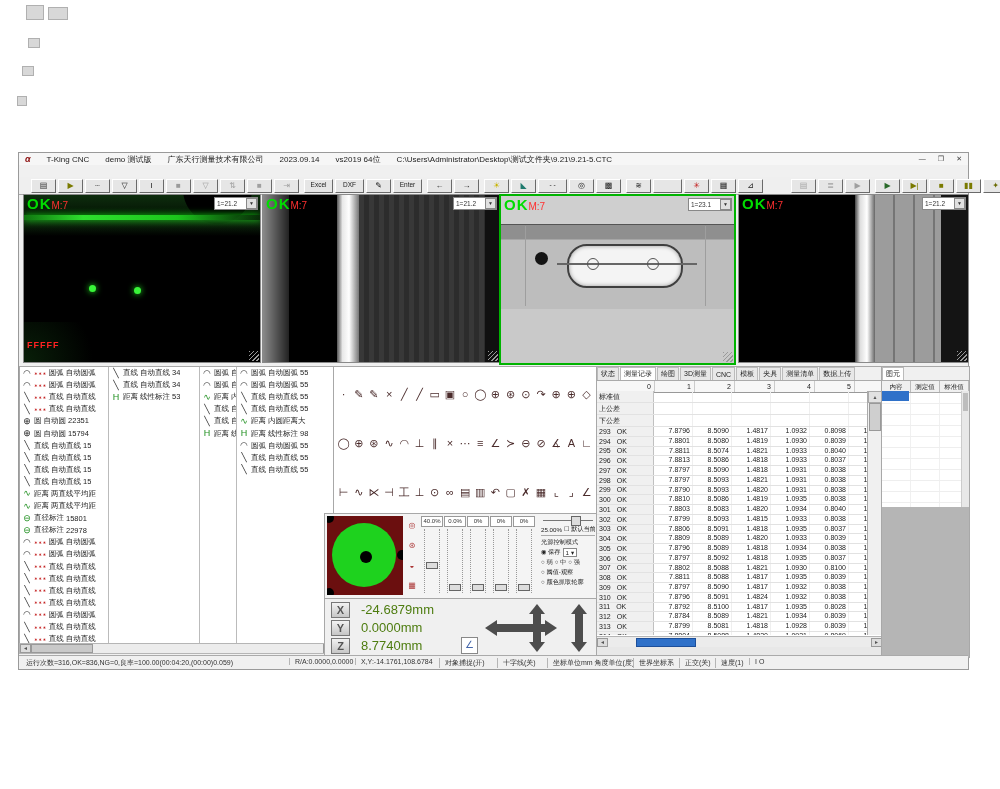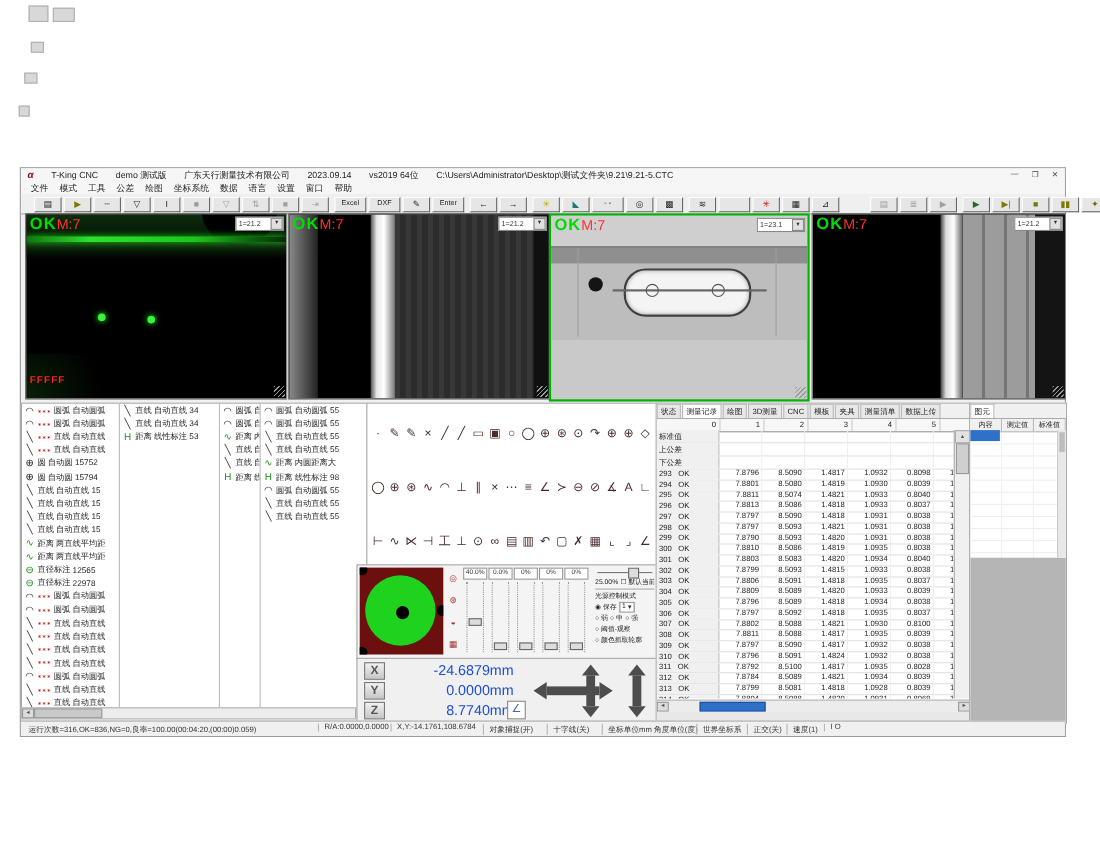--- a/index.html
+++ b/index.html
@@ -22,21 +22,21 @@
     background:#e6e6e6;margin-right:2px;display:flex;align-items:center;justify-content:center;
     font-size:8px;line-height:1;}
   .tb.dis{color:#a0a0a0;}
   .tb .tbg{font-size:8px;line-height:1;}
   .tb.txt{font-size:6.5px;padding:0 2px;}
   
   .cam{position:absolute;top:41px;height:167px;background:#000;border:1px solid #8a8a8a;overflow:hidden;}
   #cam3{border:2px solid #00b400;background:#c9c9c9;}
   .camlabel{position:absolute;left:3px;top:0;z-index:5;display:flex;align-items:baseline;}
   .ok{color:#00dd00;font-weight:bold;font-size:15px;letter-spacing:1px;}
-  .m7{color:#ff3030;font-size:13px;}
+  .m7{color:#ff3030;font-size:10px;}
   .zoombox{position:absolute;right:2px;top:2px;width:40px;height:11px;background:#fff;
     border:1px solid #888;font-size:6.5px;display:flex;align-items:center;padding-left:2px;z-index:6;color:#333;}
   .zb-dd{width:9px;height:9px;border:1px solid #888;background:#e0e0e0;margin-left:auto;
     font-size:5px;line-height:8px;text-align:center;color:#333;}
   .grip{position:absolute;right:1px;bottom:1px;width:10px;height:10px;z-index:6;
     background:repeating-linear-gradient(135deg,#999 0 1px,transparent 1px 3px);}
   
   .c1haze{position:absolute;left:0;top:0;right:0;height:40px;
     background:radial-gradient(circle at 82% -14%, #000 0 34px, transparent 35px),
     linear-gradient(180deg,#0d2d0d,#000 90%);}
@@ -110,21 +110,21 @@
   .rz-hslider{position:relative;height:8px;}
   .rz-hslider .trk{position:absolute;left:2px;right:2px;top:4px;height:1px;background:#777;}
   .rz-hslider .th{position:absolute;left:55%;top:0;width:5px;height:8px;background:#ddd;border:1px solid #666;}
   .rz-dd{border:1px solid #888;background:#fff;padding:0 2px;display:inline-flex;gap:2px;}
   .rz-group{border-top:1px solid #aaa;margin-top:1px;padding-top:1px;}
   
   #coordpanel{position:absolute;left:305px;top:445px;width:272px;height:58px;background:#f0f0f0;border:1px solid #a8a8a8;}
   .axisrow{position:absolute;left:6px;display:flex;align-items:center;}
   .axbox{width:17px;height:14px;border:1px solid #777;background:linear-gradient(#f2f2f2,#c6c6c6);
     color:#555;font-weight:bold;font-size:11px;text-align:center;line-height:14px;}
-  .axval{position:absolute;left:24px;width:118px;text-align:right;font-size:13px;color:#1d4ed8;}
+  .axval{position:absolute;left:36px;width:118px;text-align:left;font-size:13px;color:#4d7c0f;}
   .anglebtn{position:absolute;left:136px;top:38px;width:15px;height:15px;border:1px solid #888;background:#fff;
     color:#46a;font-size:10px;text-align:center;line-height:14px;}
   #jog{position:absolute;left:158px;top:3px;}
   
   #datatable{position:absolute;left:577px;top:213px;width:285px;height:290px;background:#fff;border:1px solid #a8a8a8;overflow:hidden;}
   #dtabs{height:13px;display:flex;background:#f0f0f0;border-bottom:1px solid #aaa;overflow:hidden;}
   .tab{padding:0 3px;font-size:7px;border:1px solid #bbb;border-bottom:none;background:#e8e8e8;
     display:flex;align-items:center;white-space:nowrap;margin-right:1px;}
   .tab.active{background:#fff;}
   #thead{display:flex;height:11px;border-bottom:1px solid #999;background:#f7f7f7;}
@@ -172,33 +172,20 @@
       <span>2023.09.14</span>
       <span>vs2019 64位</span>
       <span>C:\Users\Administrator\Desktop\测试文件夹\9.21\9.21-5.CTC</span>
       <span class="winctl">
         <span>—</span>
         <span>❐</span>
         <span>✕</span>
       </span>
     </div>
 
-    <div class="menubar" id="menubar">
-        <div class="menu-item">文件</div>
-        <div class="menu-item">模式</div>
-        <div class="menu-item">工具</div>
-        <div class="menu-item">公差</div>
-        <div class="menu-item">绘图</div>
-        <div class="menu-item">坐标系统</div>
-        <div class="menu-item">数据</div>
-        <div class="menu-item">语言</div>
-        <div class="menu-item">设置</div>
-        <div class="menu-item">窗口</div>
-        <div class="menu-item">帮助</div>
-      </div>
     <div class="toolbar" id="toolbar">
         <div class="tb">
           <span class="tbg">▤</span>
         </div>
         <div class="tb">
           <span class="tbg" style="color: rgb(122, 122, 0);">▶</span>
         </div>
         <div class="tb">
           <span class="tbg">┄</span>
         </div>
@@ -380,21 +367,21 @@
           </div>
           <div class="plrow">
             <span class="plic" style="color: rgb(51, 51, 51);">╲</span>
             <span class="plm">∗∗∗</span>
             <span class="pln">直线</span>
             <span class="pld">自动直线</span>
           </div>
           <div class="plrow">
             <span class="plic" style="color: rgb(34, 34, 34);">⊕</span>
             <span class="pln">圆</span>
-            <span class="pld">自动圆 15752</span>
+            <span class="pld">自动圆 22351</span>
           </div>
           <div class="plrow">
             <span class="plic" style="color: rgb(34, 34, 34);">⊕</span>
             <span class="pln">圆</span>
             <span class="pld">自动圆 15794</span>
           </div>
           <div class="plrow">
             <span class="plic" style="color: rgb(51, 51, 51);">╲</span>
             <span class="pln">直线</span>
             <span class="pld">自动直线 15</span>
@@ -420,21 +407,21 @@
             <span class="pld">两直线平均距</span>
           </div>
           <div class="plrow">
             <span class="plic" style="color: rgb(31, 143, 31);">∿</span>
             <span class="pln">距离</span>
             <span class="pld">两直线平均距</span>
           </div>
           <div class="plrow">
             <span class="plic" style="color: rgb(31, 143, 31);">⊖</span>
             <span class="pln">直径标注</span>
-            <span class="pld">12565</span>
+            <span class="pld">15801</span>
           </div>
           <div class="plrow">
             <span class="plic" style="color: rgb(31, 143, 31);">⊖</span>
             <span class="pln">直径标注</span>
             <span class="pld">22978</span>
           </div>
           <div class="plrow">
             <span class="plic" style="color: rgb(51, 51, 51);">◠</span>
             <span class="plm">∗∗∗</span>
             <span class="pln">圆弧</span>

